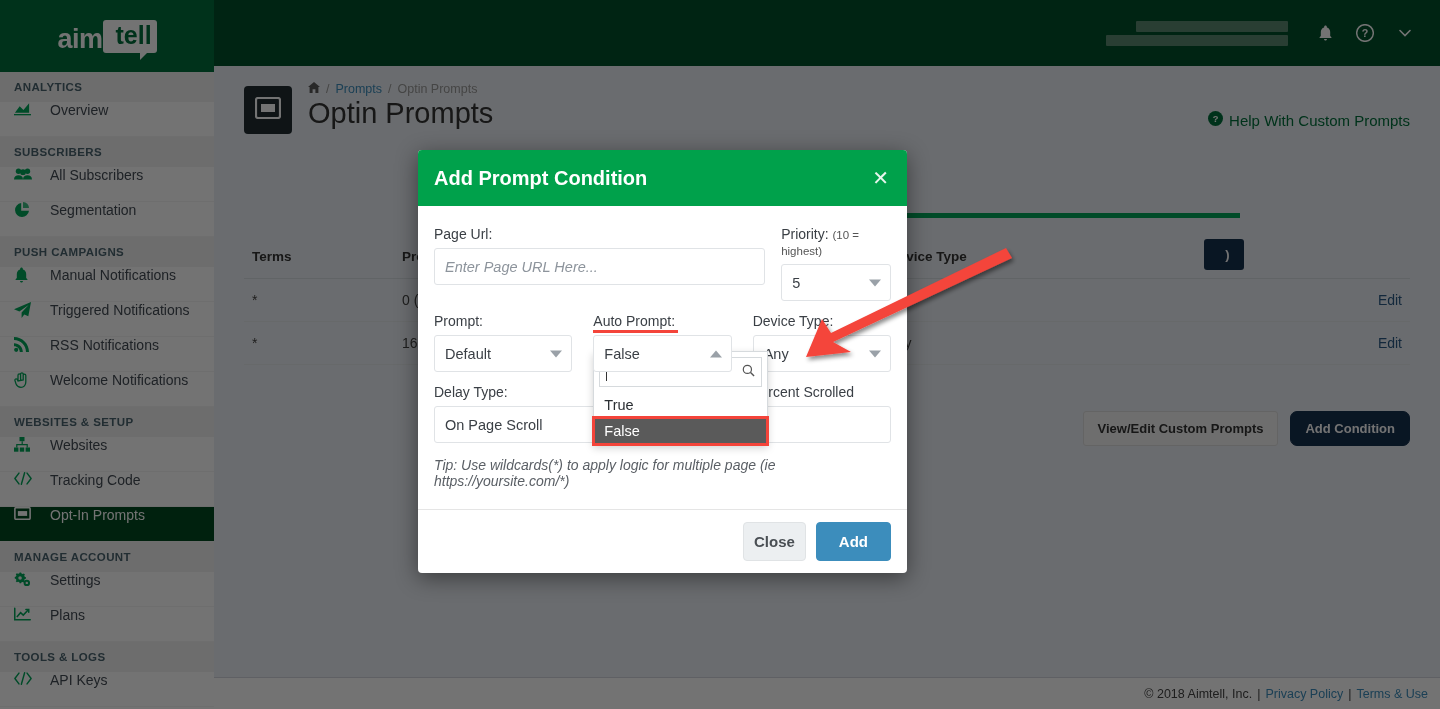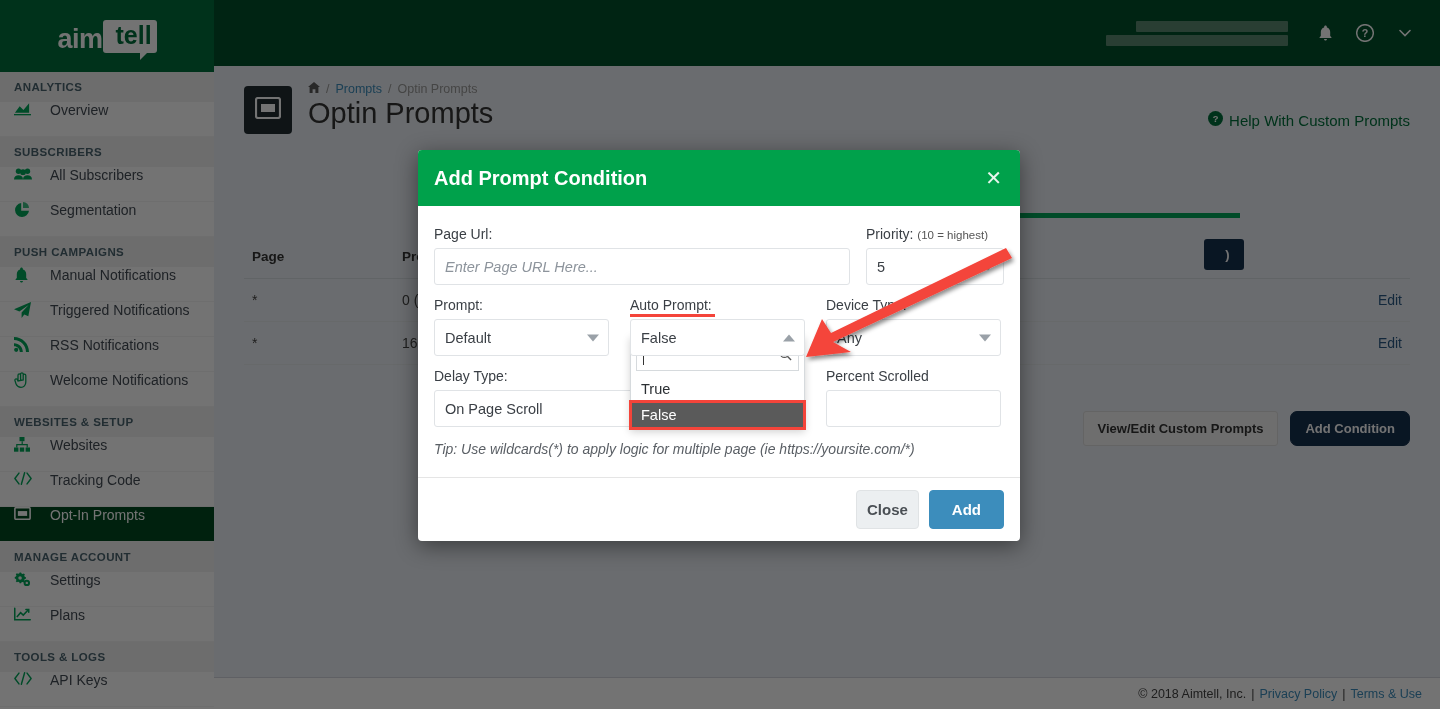--- a/index.html
+++ b/index.html
@@ -140,30 +140,30 @@
   .btn-navy {
     background: #16314f; color: #fff; border: 1px solid #16314f;
     font-size: 13px; font-weight: bold; padding: 9px 14px; border-radius: 7px;
     cursor: pointer;
   }
 
   .footer {
     position: absolute; left: 214px; right: 0; bottom: 0; height: 32px;
     background: #fff; border-top: 1px solid #d2d6de;
     display: flex; align-items: center; justify-content: flex-end;
-    padding-right: 18px; font-size: 12.5px; color: #444;
+    padding-right: 12px; font-size: 12.5px; color: #444;
   }
   .footer a { color: #3c8dbc; text-decoration: none; cursor: pointer; }
 
   
   .backdrop { position: absolute; inset: 0; background: rgba(0,0,0,0.55); }
 
   
   .modal {
-    position: absolute; left: 418px; top: 150px; width: 602px;
+    position: absolute; left: 418px; top: 150px; width: 489px;
     background: #ffffff; border-radius: 4px;
     box-shadow: 0 5px 22px rgba(0,0,0,0.45);
     overflow: visible;
   }
   .modal-head {
     background: #00a14b; color: #fff; height: 56px;
     display: flex; align-items: center; justify-content: space-between;
     padding: 0 18px 0 16px;
     border-radius: 4px 4px 0 0;
   }
@@ -459,21 +459,21 @@
         </div>
       </div>
 
       <div class="green-strip"></div>
       <div class="navy-btn">&nbsp;&nbsp;)</div>
 
       <div class="table-wrap">
         <table>
           <thead>
             <tr>
-              <th class="col-pages">Page</th>
+              <th class="col-pages">Terms</th>
               <th>Prompt</th>
               <th class="col-device">Device Type</th>
               <th></th>
             </tr>
           </thead>
           <tbody id="tbody">
               <tr>
                 <td>*</td>
                 <td>0 (Nat</td>
                 <td>any</td>

